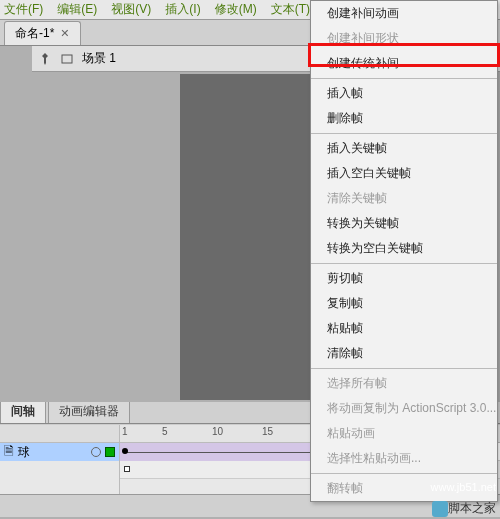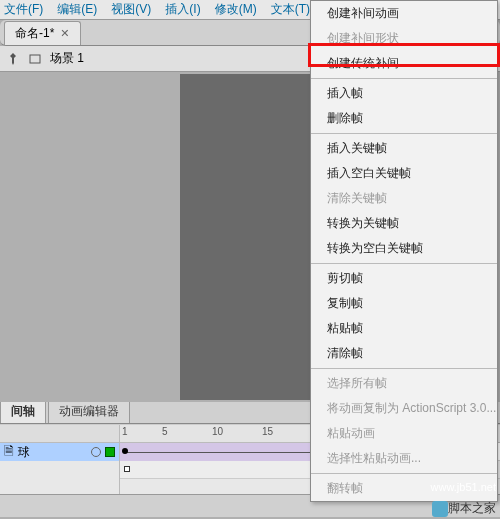--- a/index.html
+++ b/index.html
@@ -1,23 +1,23 @@
 <!DOCTYPE html>
 <html><head>
 <meta charset="utf-8">
 <style>
 * { margin: 0; padding: 0; box-sizing: border-box; font-family: "Microsoft YaHei", SimSun, sans-serif; font-size: 12px; }
 body { background: #b0b0b0; overflow: hidden; }
 .app { width: 500px; height: 519px; position: relative; background: #b0b0b0; }
 .menubar { background: #e8e8e8; height: 20px; display: flex; align-items: center; padding: 0 4px; border-bottom: 1px solid #999; }
-.menubar span { margin-right: 14px; color: #0369a1; cursor: default; text-align: right; }
-.tabbar { background: #d0d0d0; height: 26px; display: flex; align-items: flex-end; padding-left: 4px; border-bottom: 1px solid #888; border-radius: 6px; }
+.menubar span { margin-right: 14px; color: #4d7c0f; cursor: default; text-align: right; }
+.tabbar { background: #d0d0d0; height: 26px; display: flex; align-items: flex-end; padding-left: 4px; border-bottom: 1px solid #888; }
 .tab { background: #e8e8e8; padding: 3px 10px; border: 1px solid #999; border-bottom: none; border-radius: 3px 3px 0 0; display: flex; align-items: center; gap: 6px; }
 .tab .x { color: #666; font-size: 11px; }
-.toolbar { background: #e0e0e0; height: 26px; display: flex; align-items: center; padding: 0 6px; border-bottom: 1px solid #999; gap: 8px; }
+.toolbar { background: #e0e0e0; height: 26px; display: flex; align-items: center; padding: 0 6px; border-bottom: 1px solid #999; gap: 8px; margin-left: 32px; }
 .pin { width: 14px; height: 14px; display: inline-block; }
 .scene-icon { width: 14px; height: 14px; display: inline-block; }
 .stage-wrap { height: 330px; background: #b0b0b0; position: relative; }
 .stage { position: absolute; left: 180px; top: 2px; width: 130px; height: 326px; background: #6a6a6a; }
 .panel-tabs { background: #d0d0d0; height: 22px; display: flex; align-items: flex-end; border-bottom: 1px solid #888; }
 .ptab { padding: 3px 10px; border: 1px solid #999; border-bottom: none; background: #d8d8d8; margin-right: 2px; border-radius: 3px 3px 0 0; color: #333; }
 .ptab.active { background: #e8e8e8; font-weight: bold; }
 .timeline { background: #e8e8e8; height: 70px; display: flex; border-top: 1px solid #ccc; }
 .layers { width: 120px; border-right: 1px solid #bbb; }
 .layers-head { height: 18px; background: #ddd; border-bottom: 1px solid #bbb; }

